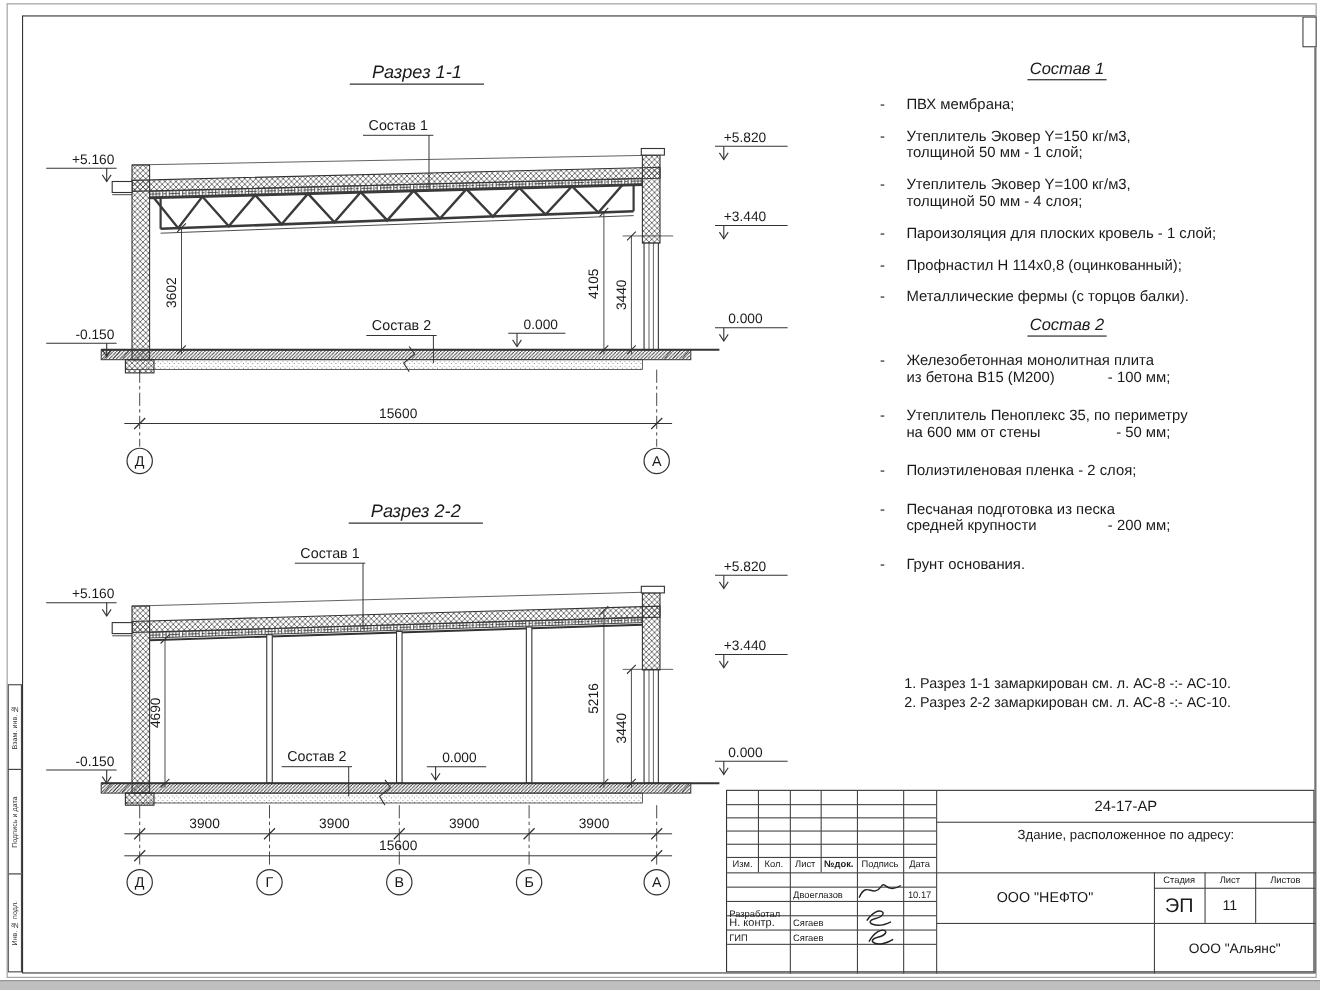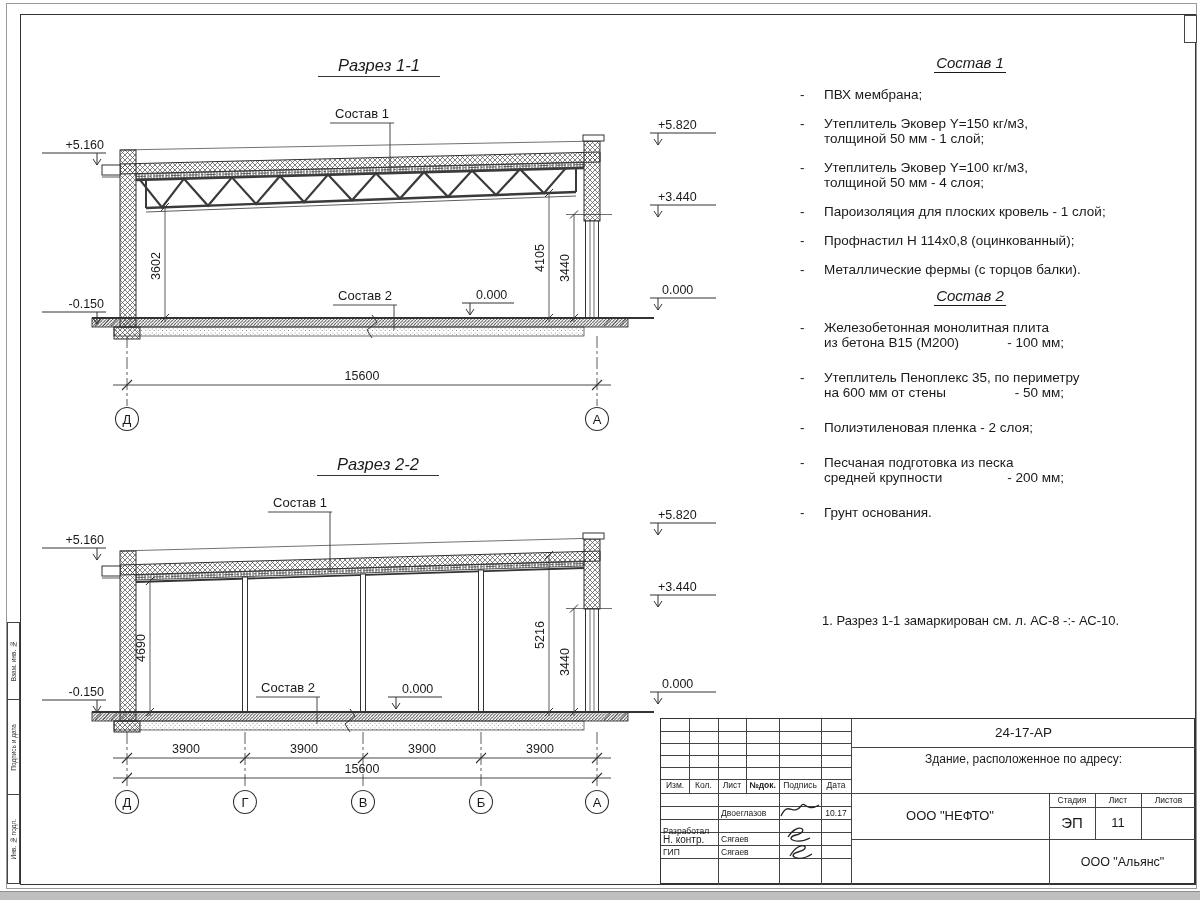--- a/index.html
+++ b/index.html
@@ -345,20 +345,21 @@
           </span></span>
       </div>
     <div class="li li2">
         <span class="dash">-</span>
         <span class="itxt"><span>Грунт основания.</span></span>
       </div>
   </div>
 
   <div class="notes">
     <div>1. Разрез 1-1 замаркирован см. л. АС-8 -:- АС-10.</div>
+    <div>2. Разрез 2-2 замаркирован см. л. АС-8 -:- АС-10.</div>
   </div>
 
   <div class="abs tb">
 
     <div class="vl" style="left:28px;top:0;height:74px;"></div>
     <div class="vl" style="left:57px;top:0;height:166px;"></div>
     <div class="vl" style="left:85px;top:0;height:74px;"></div>
     <div class="vl" style="left:118px;top:0;height:166px;"></div>
     <div class="vl" style="left:160px;top:0;height:166px;"></div>
     <div class="vl" style="left:190px;top:0;height:166px;"></div>
@@ -404,18 +405,18 @@
     <svg class="sig" style="left:119px;top:104px;" width="40" height="42" viewBox="0 0 40 42">
       <path d="M8,14 C18,-2 31,8 16,12 C4,15 16,22 30,15 M10,33 C20,15 34,25 18,29 C6,32 18,40 32,31" fill="none" stroke="#222" stroke-width="1.3"></path>
     </svg>
 
     <div class="t tc" style="left:190px;top:0;width:345px;height:28px;line-height:28px;font-size:13.5px;">24-17-АР</div>
     <div class="t tc" style="left:190px;top:33px;width:345px;font-size:12px;">Здание, расположенное по адресу:</div>
     <div class="t tc" style="left:190px;top:74px;width:198px;height:46px;line-height:46px;font-size:13px;">ООО "НЕФТО"</div>
     <div class="t tc" style="left:388px;top:76px;width:46px;font-size:8.5px;">Стадия</div>
     <div class="t tc" style="left:434px;top:76px;width:46px;font-size:8.5px;">Лист</div>
     <div class="t tc" style="left:480px;top:76px;width:55px;font-size:8.5px;">Листов</div>
-    <div class="t tc" style="left:388px;top:88px;width:46px;height:32px;line-height:32px;font-size:15px;">ЭП</div>
+    <div class="t tc" style="left:388px;top:88px;width:46px;height:32px;line-height:32px;font-size:18px;">ЭП</div>
     <div class="t tc" style="left:434px;top:88px;width:46px;height:32px;line-height:32px;font-size:13px;">11</div>
     <div class="t tc" style="left:388px;top:120px;width:147px;height:46px;line-height:46px;font-size:12.5px;">ООО "Альянс"</div>
   </div>
 
 </div>
 
 </body></html>

